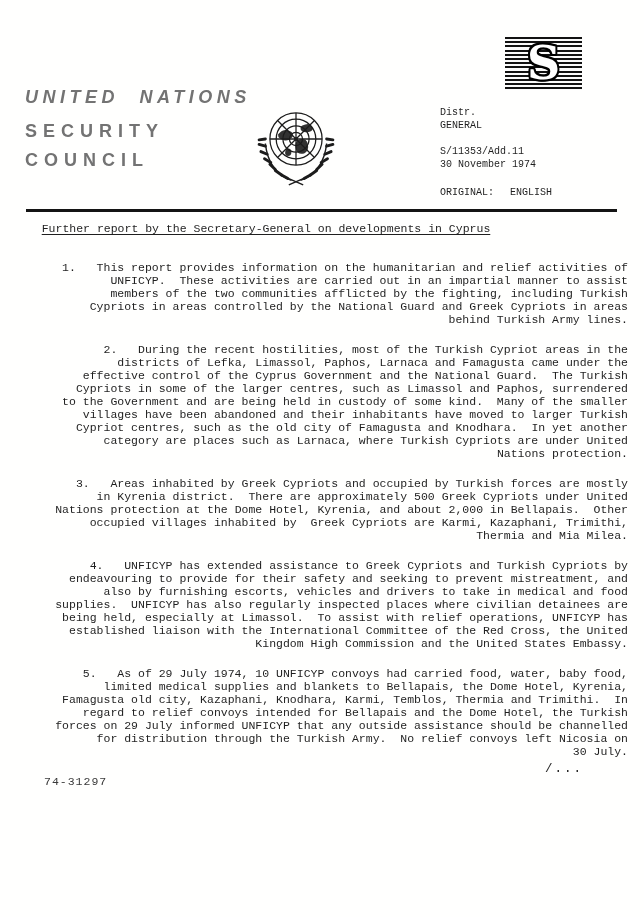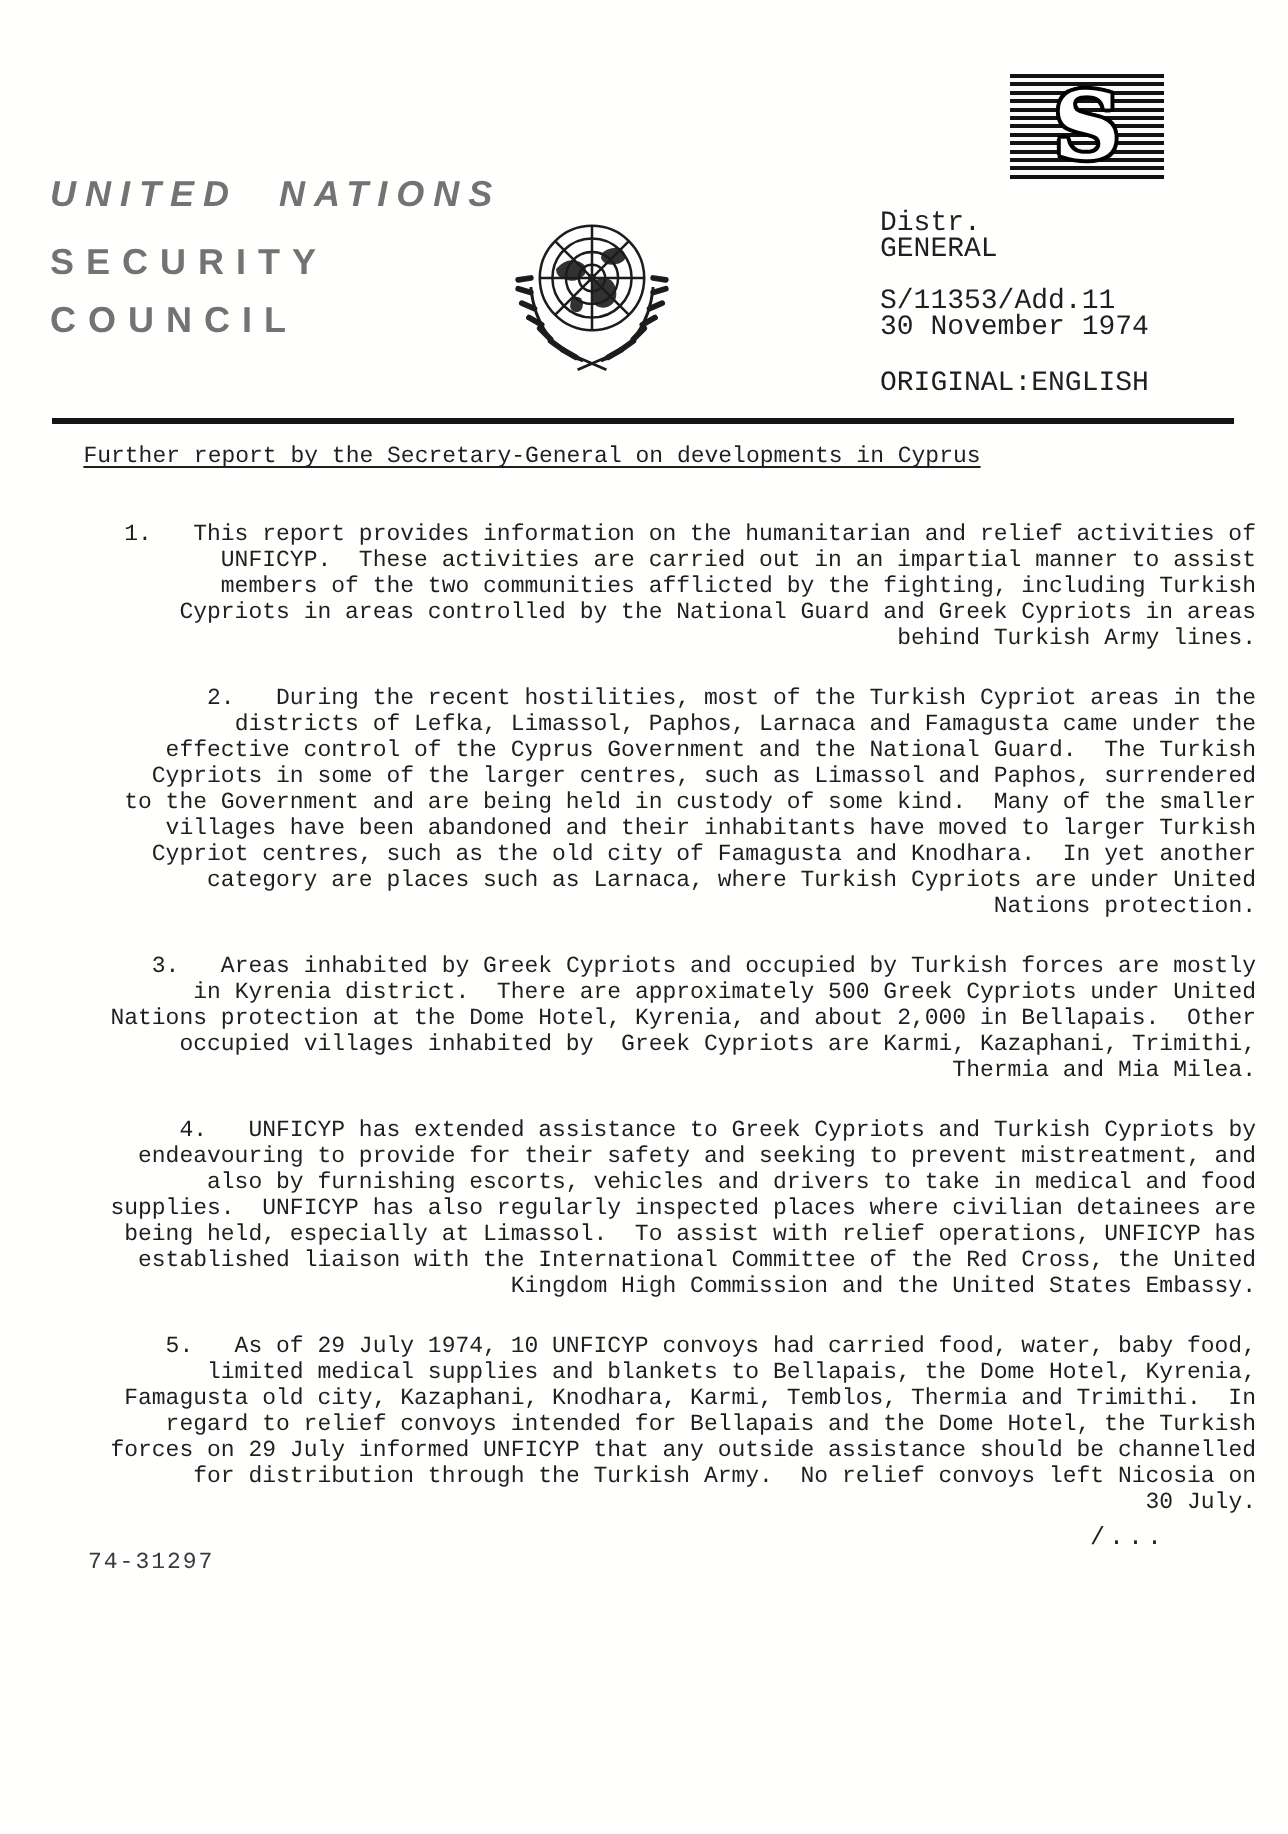--- a/index.html
+++ b/index.html
@@ -37,24 +37,24 @@
     letter-spacing: 4.5px; word-spacing: 11px; white-space: nowrap;
   }
   .mast-big { font-weight: bold; font-size: 18px; letter-spacing: 6px; white-space: nowrap; }
   .mast-big.sec { margin-top: 13px; }
   .mast-big.cou { margin-top: 8px; }
 
   
   .emblem { position: absolute; left: 251px; top: 102px; }
 
   
-  .dist-block { position: absolute; left: 440px; top: 106px; font-size: 14px; line-height: 13px; white-space: nowrap; }
+  .dist-block { position: absolute; left: 440px; top: 106px; font-size: 10px; line-height: 13px; white-space: nowrap; }
   .dist-block .gap-s { height: 13px; }
   .dist-block .gap-m { height: 15px; }
-  .orig-value { margin-left: 0; }
+  .orig-value { margin-left: 16px; }
 
   
   .rule { position: absolute; left: 26px; top: 209px; width: 591px; height: 3px; background: #141414; }
 
   
   .doc-title {
     position: absolute; left: 0; top: 222px; width: 532px;
     text-align: center; font-size: 11.5px;
     text-decoration: underline; text-underline-offset: 2px;
   }

